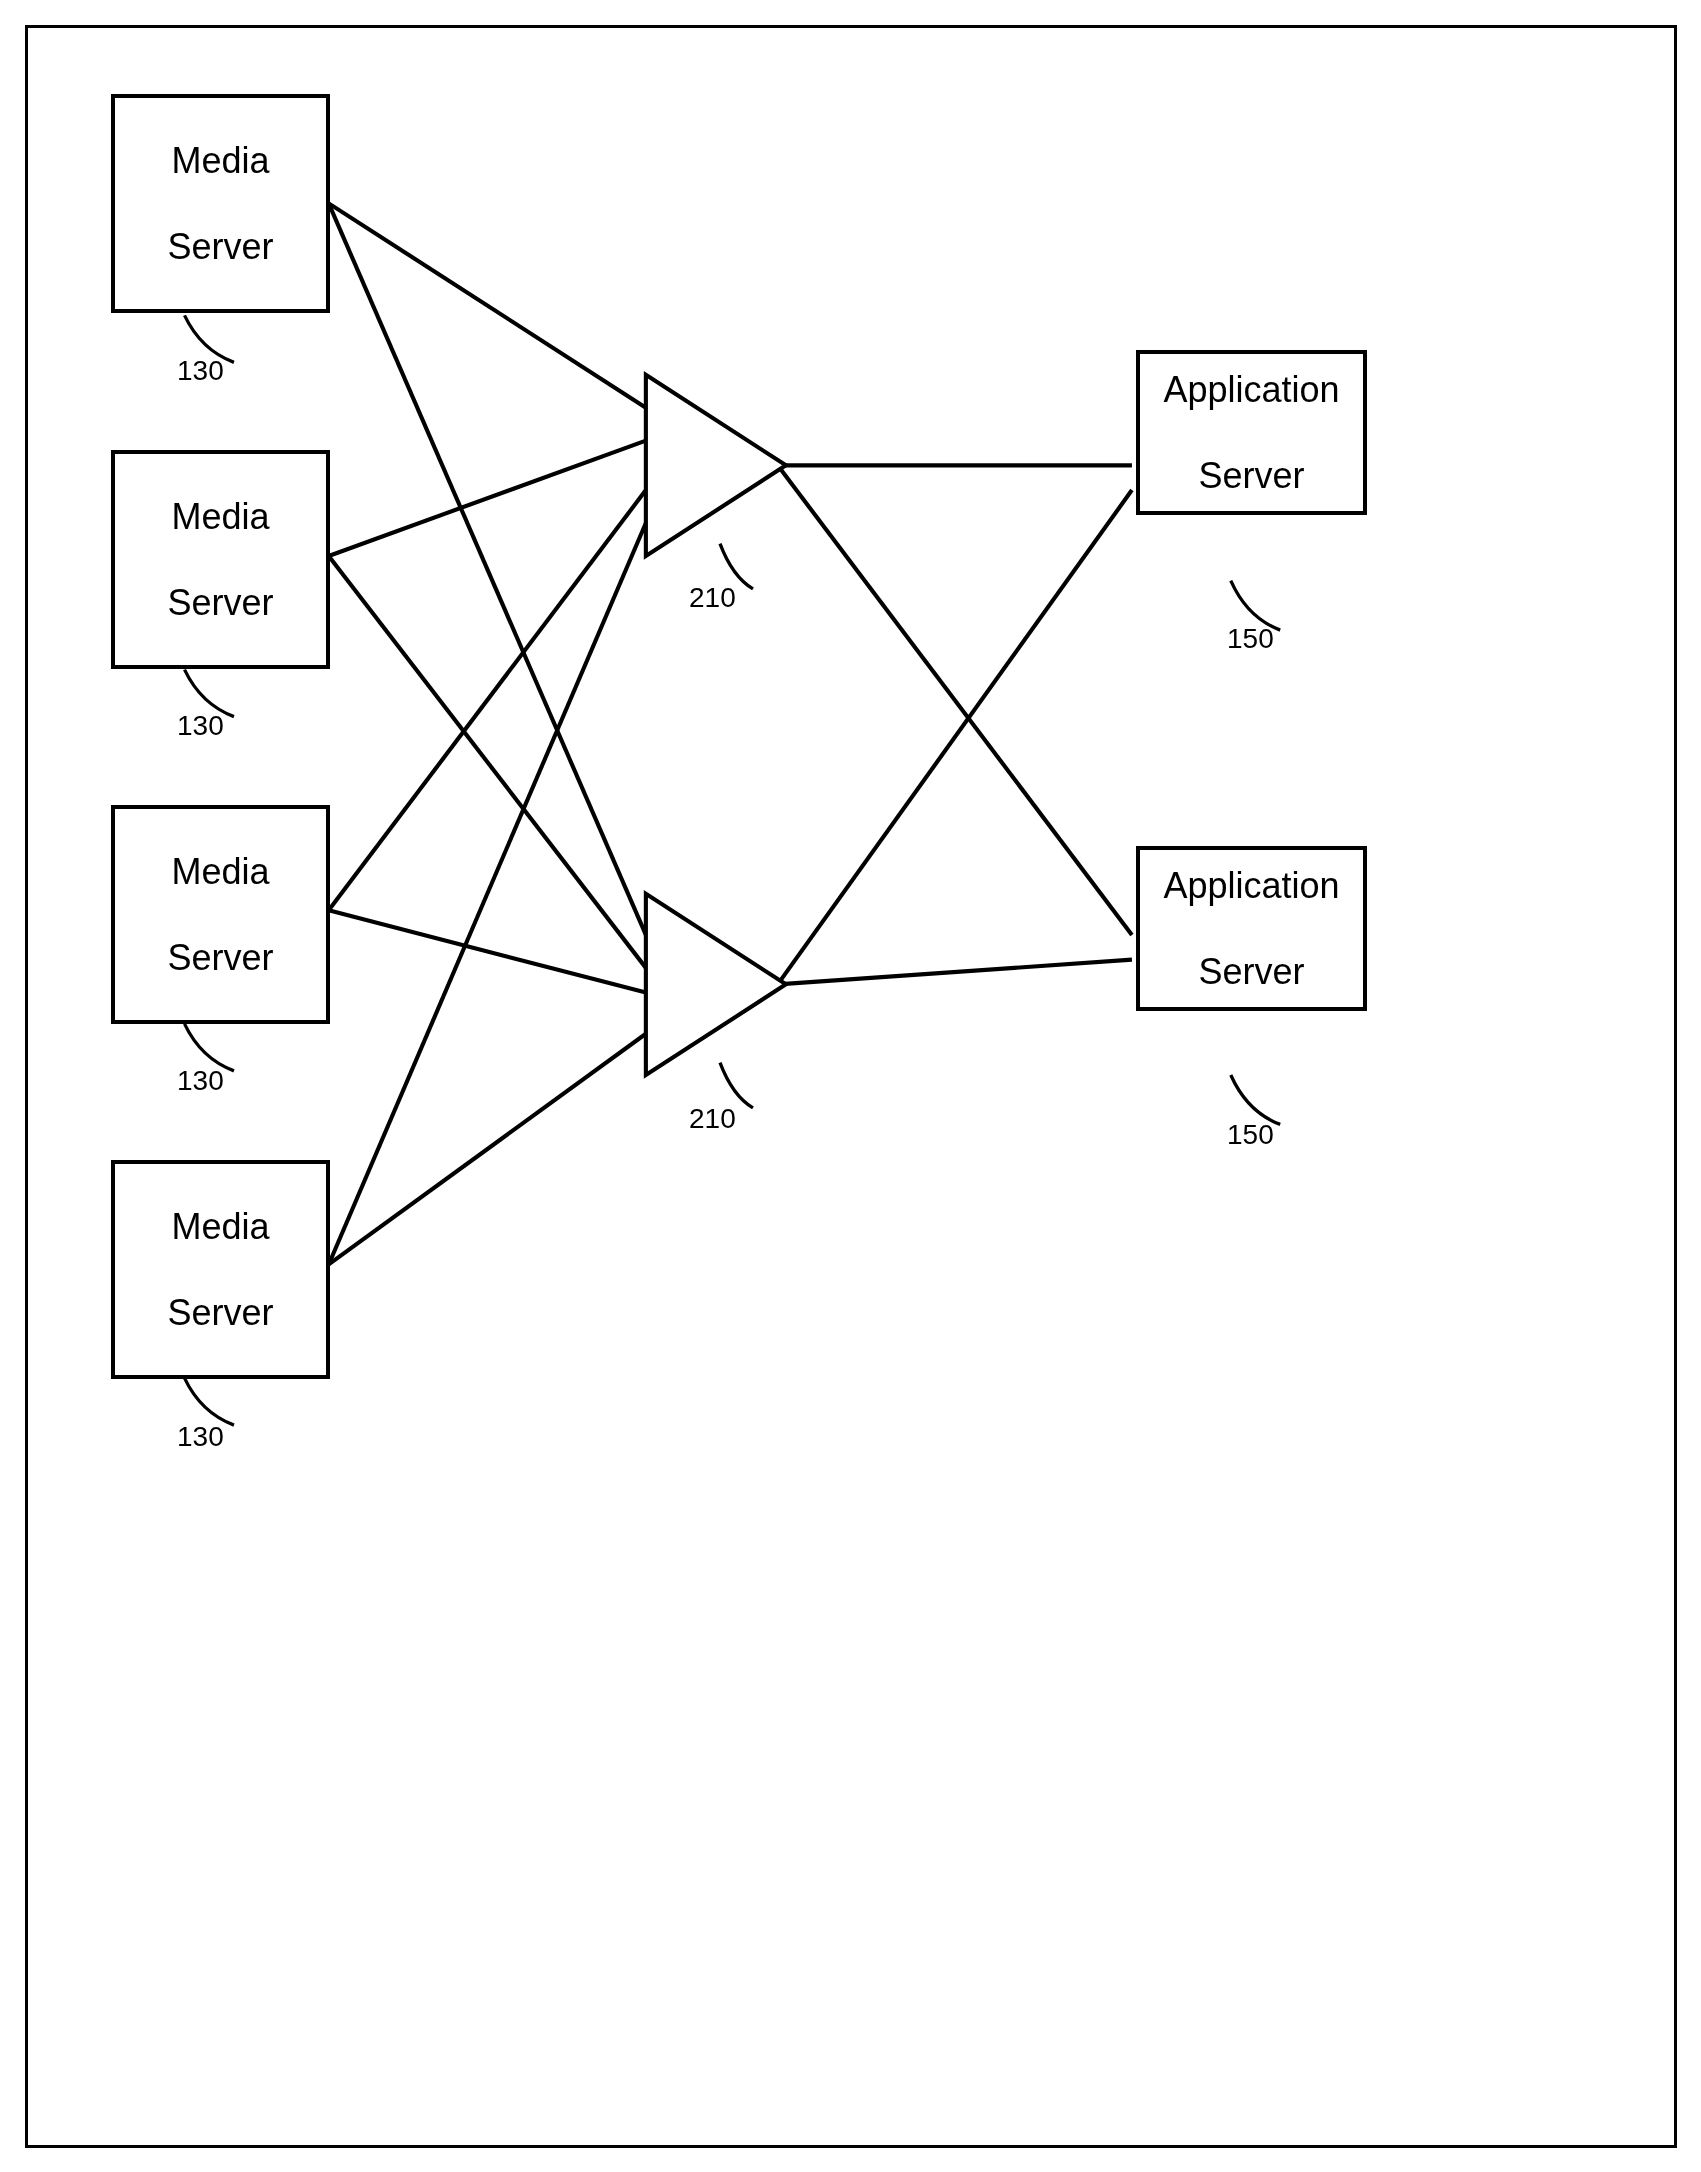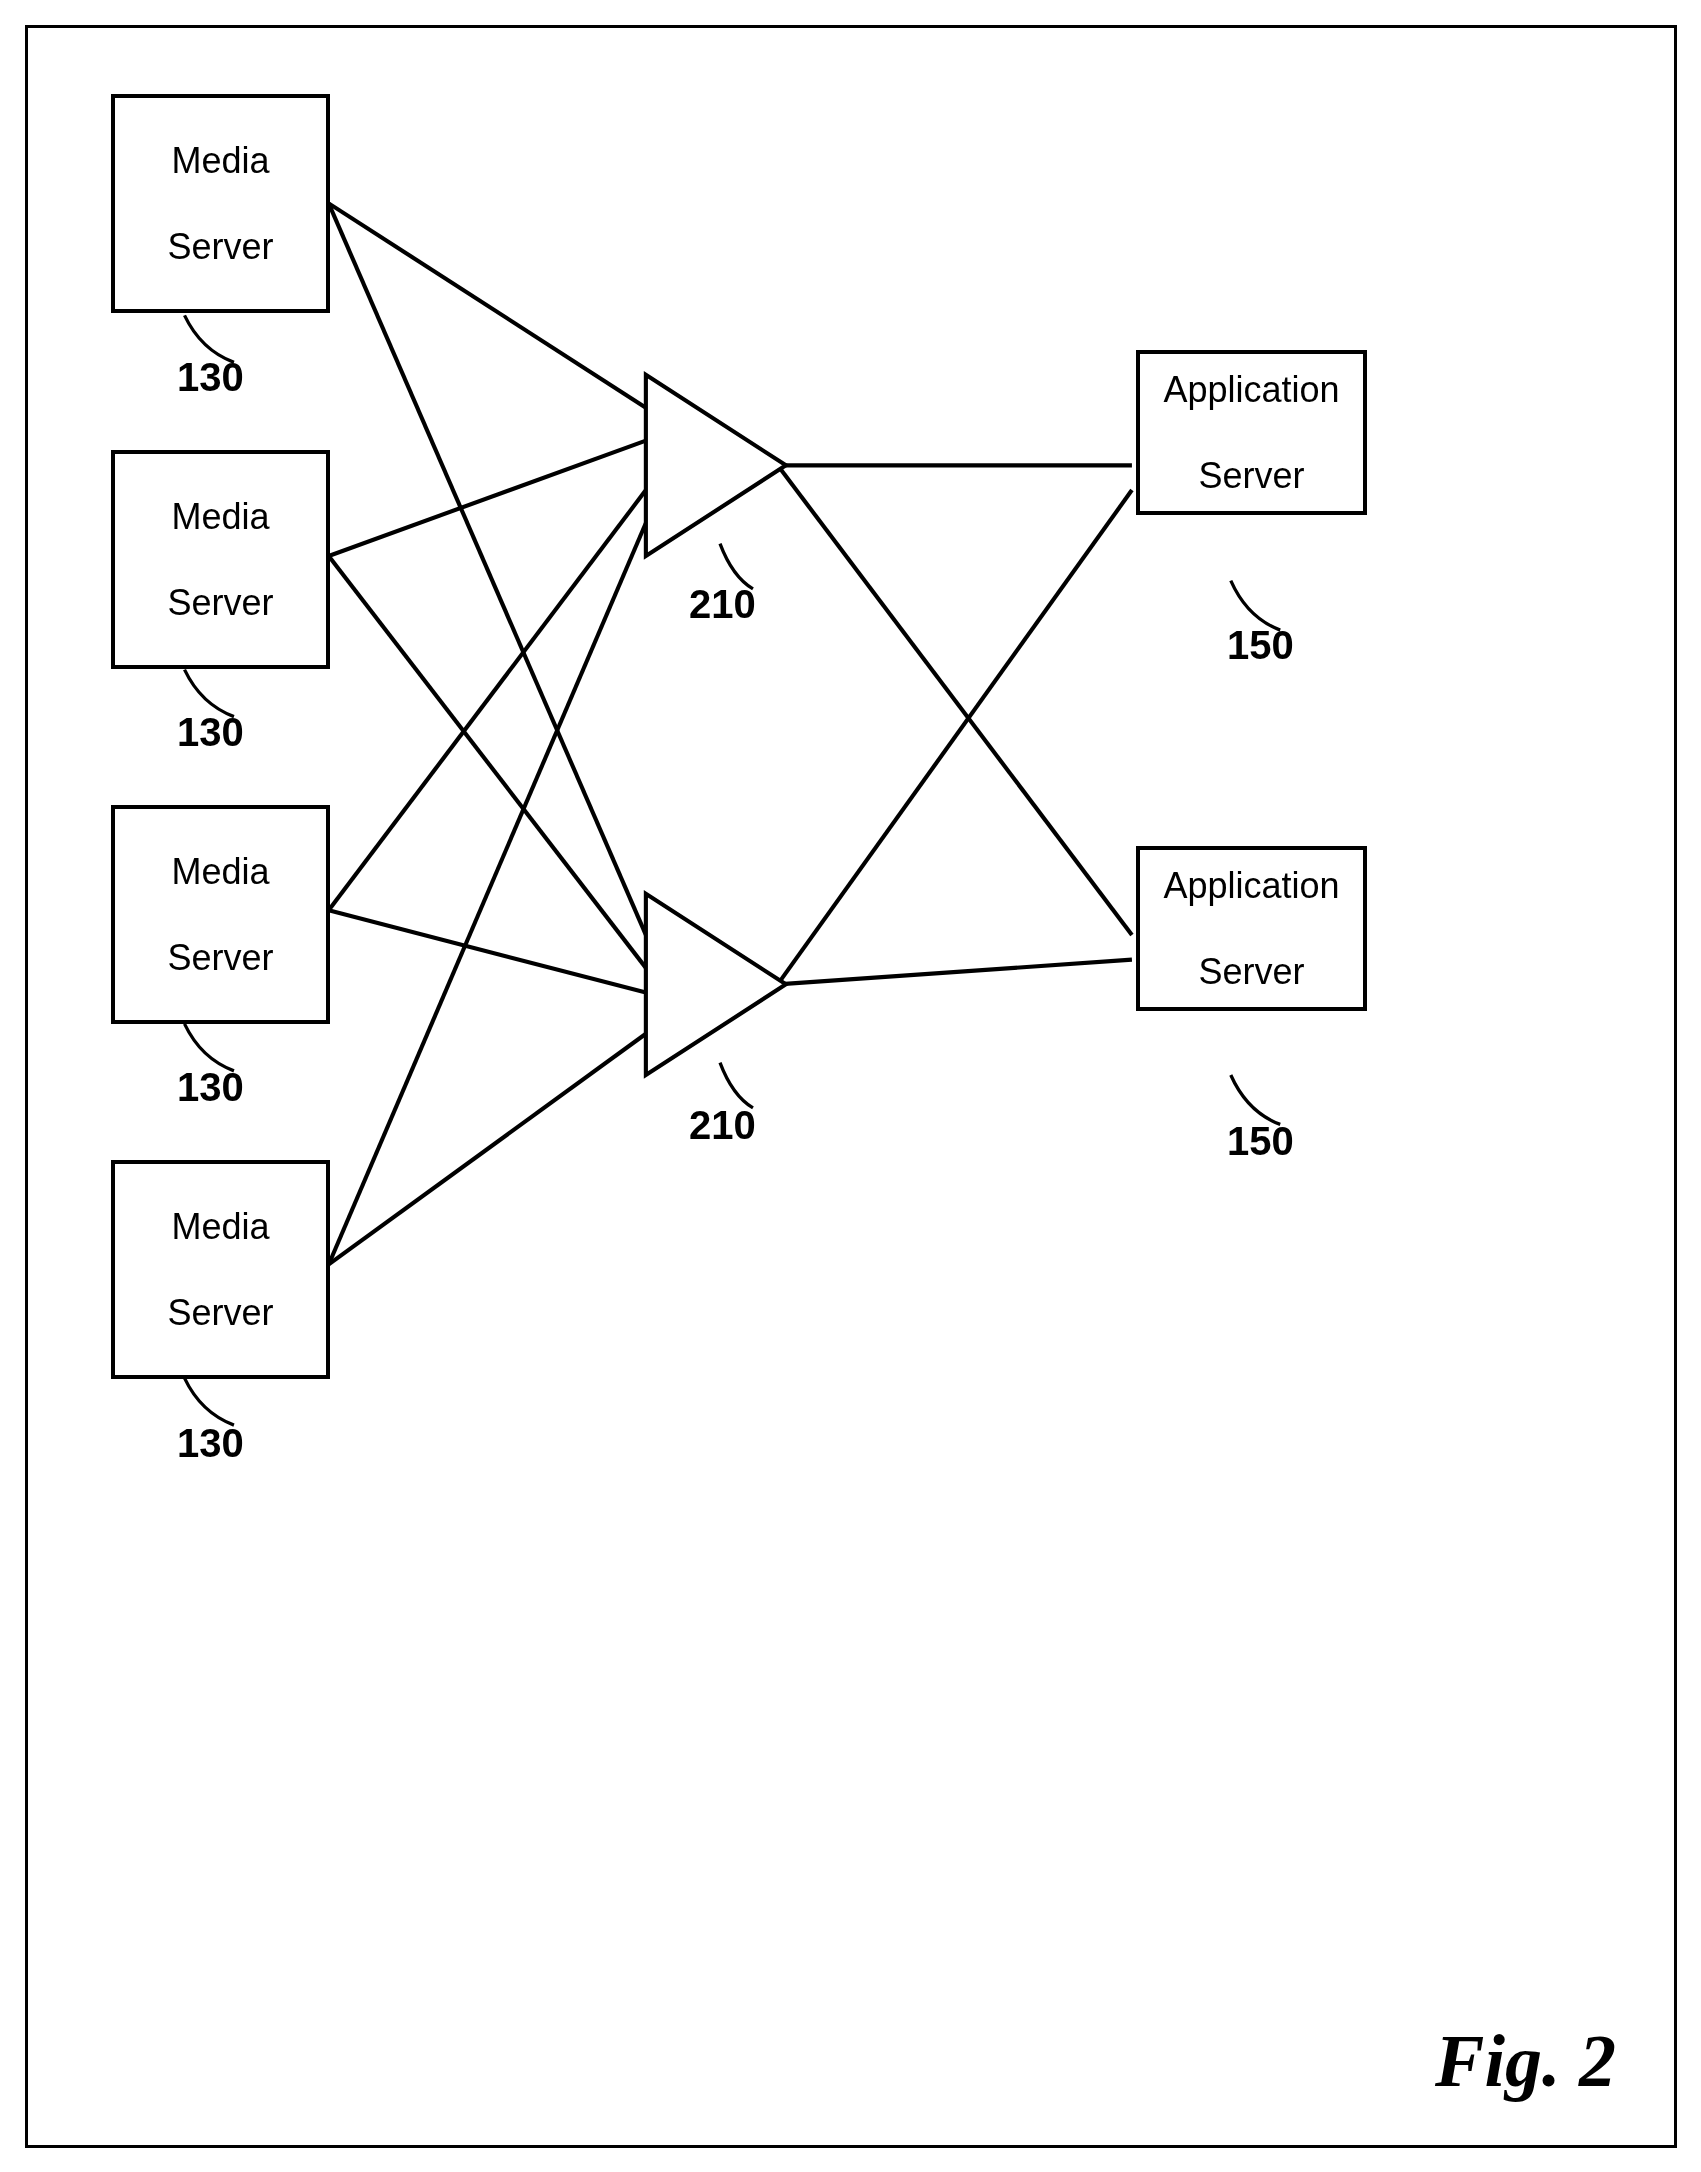--- a/index.html
+++ b/index.html
@@ -34,22 +34,22 @@
     .media-box {
       width: 219px;
       height: 219px;
     }
     .app-box {
       width: 231px;
       height: 165px;
     }
     .label {
       position: absolute;
-      font-size: 40px;
-      font-weight: bold;
+      font-size: 28px;
+      font-weight: normal;
     }
     .fig-label {
       position: absolute;
       right: 58px;
       bottom: 41px;
       font-family: 'Old English Text MT', 'Chomsky', serif;
       font-size: 74px;
       font-weight: bold;
       font-style: italic;
     }
@@ -136,16 +136,15 @@
     <span>Server</span>
   </div>
   <div class="label" style="left:1199px; top:595px;">150</div>
 
   <div class="box app-box" style="left:1108px; top:818px;">
     <span>Application</span>
     <span>Server</span>
   </div>
   <div class="label" style="left:1199px; top:1091px;">150</div>
 
-  <div class="fig-label">Fig. 2</div>
 
 </div>
 
 
 </body></html>

